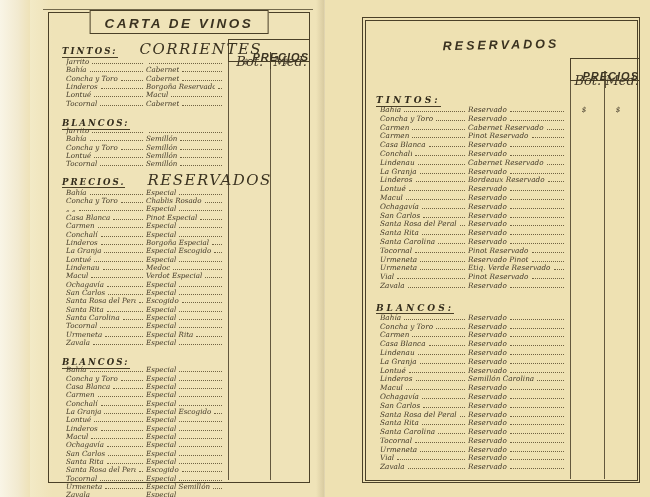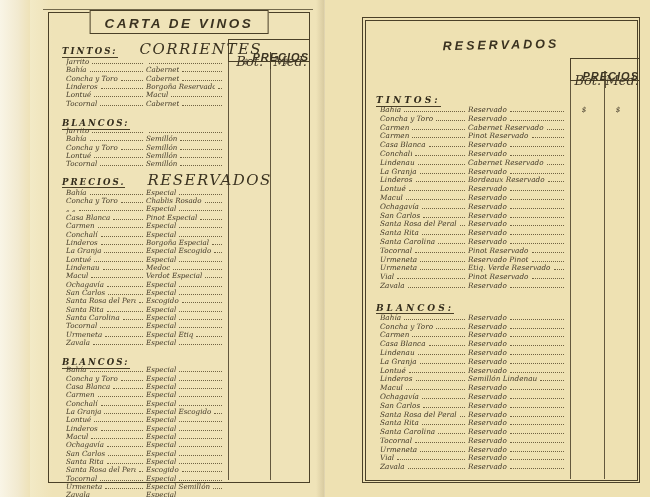--- a/index.html
+++ b/index.html
@@ -452,21 +452,21 @@
               </span>
               <span class="pcell"></span>
               <span class="pcell"></span>
             </div>
             <div class="row">
               <span class="cell">
                 <span class="wname">Urmeneta</span>
                 <span class="leader"></span>
               </span>
               <span class="cell">
-                <span class="wvar">Especial Etiq</span>
+                <span class="wvar">Especial Rita</span>
                 <span class="leader"></span>
               </span>
               <span class="pcell"></span>
               <span class="pcell"></span>
             </div>
             <div class="row">
               <span class="cell">
                 <span class="wname">Zavala</span>
                 <span class="leader"></span>
               </span>
@@ -1030,21 +1030,21 @@
               </span>
               <span class="pcell"></span>
               <span class="pcell"></span>
             </div>
             <div class="row">
               <span class="cell">
                 <span class="wname">Linderos</span>
                 <span class="leader"></span>
               </span>
               <span class="cell">
-                <span class="wvar">Semillón Lindenau</span>
+                <span class="wvar">Semillón Carolina</span>
                 <span class="leader"></span>
               </span>
               <span class="pcell"></span>
               <span class="pcell"></span>
             </div>
             <div class="row">
               <span class="cell">
                 <span class="wname">Macul</span>
                 <span class="leader"></span>
               </span>

